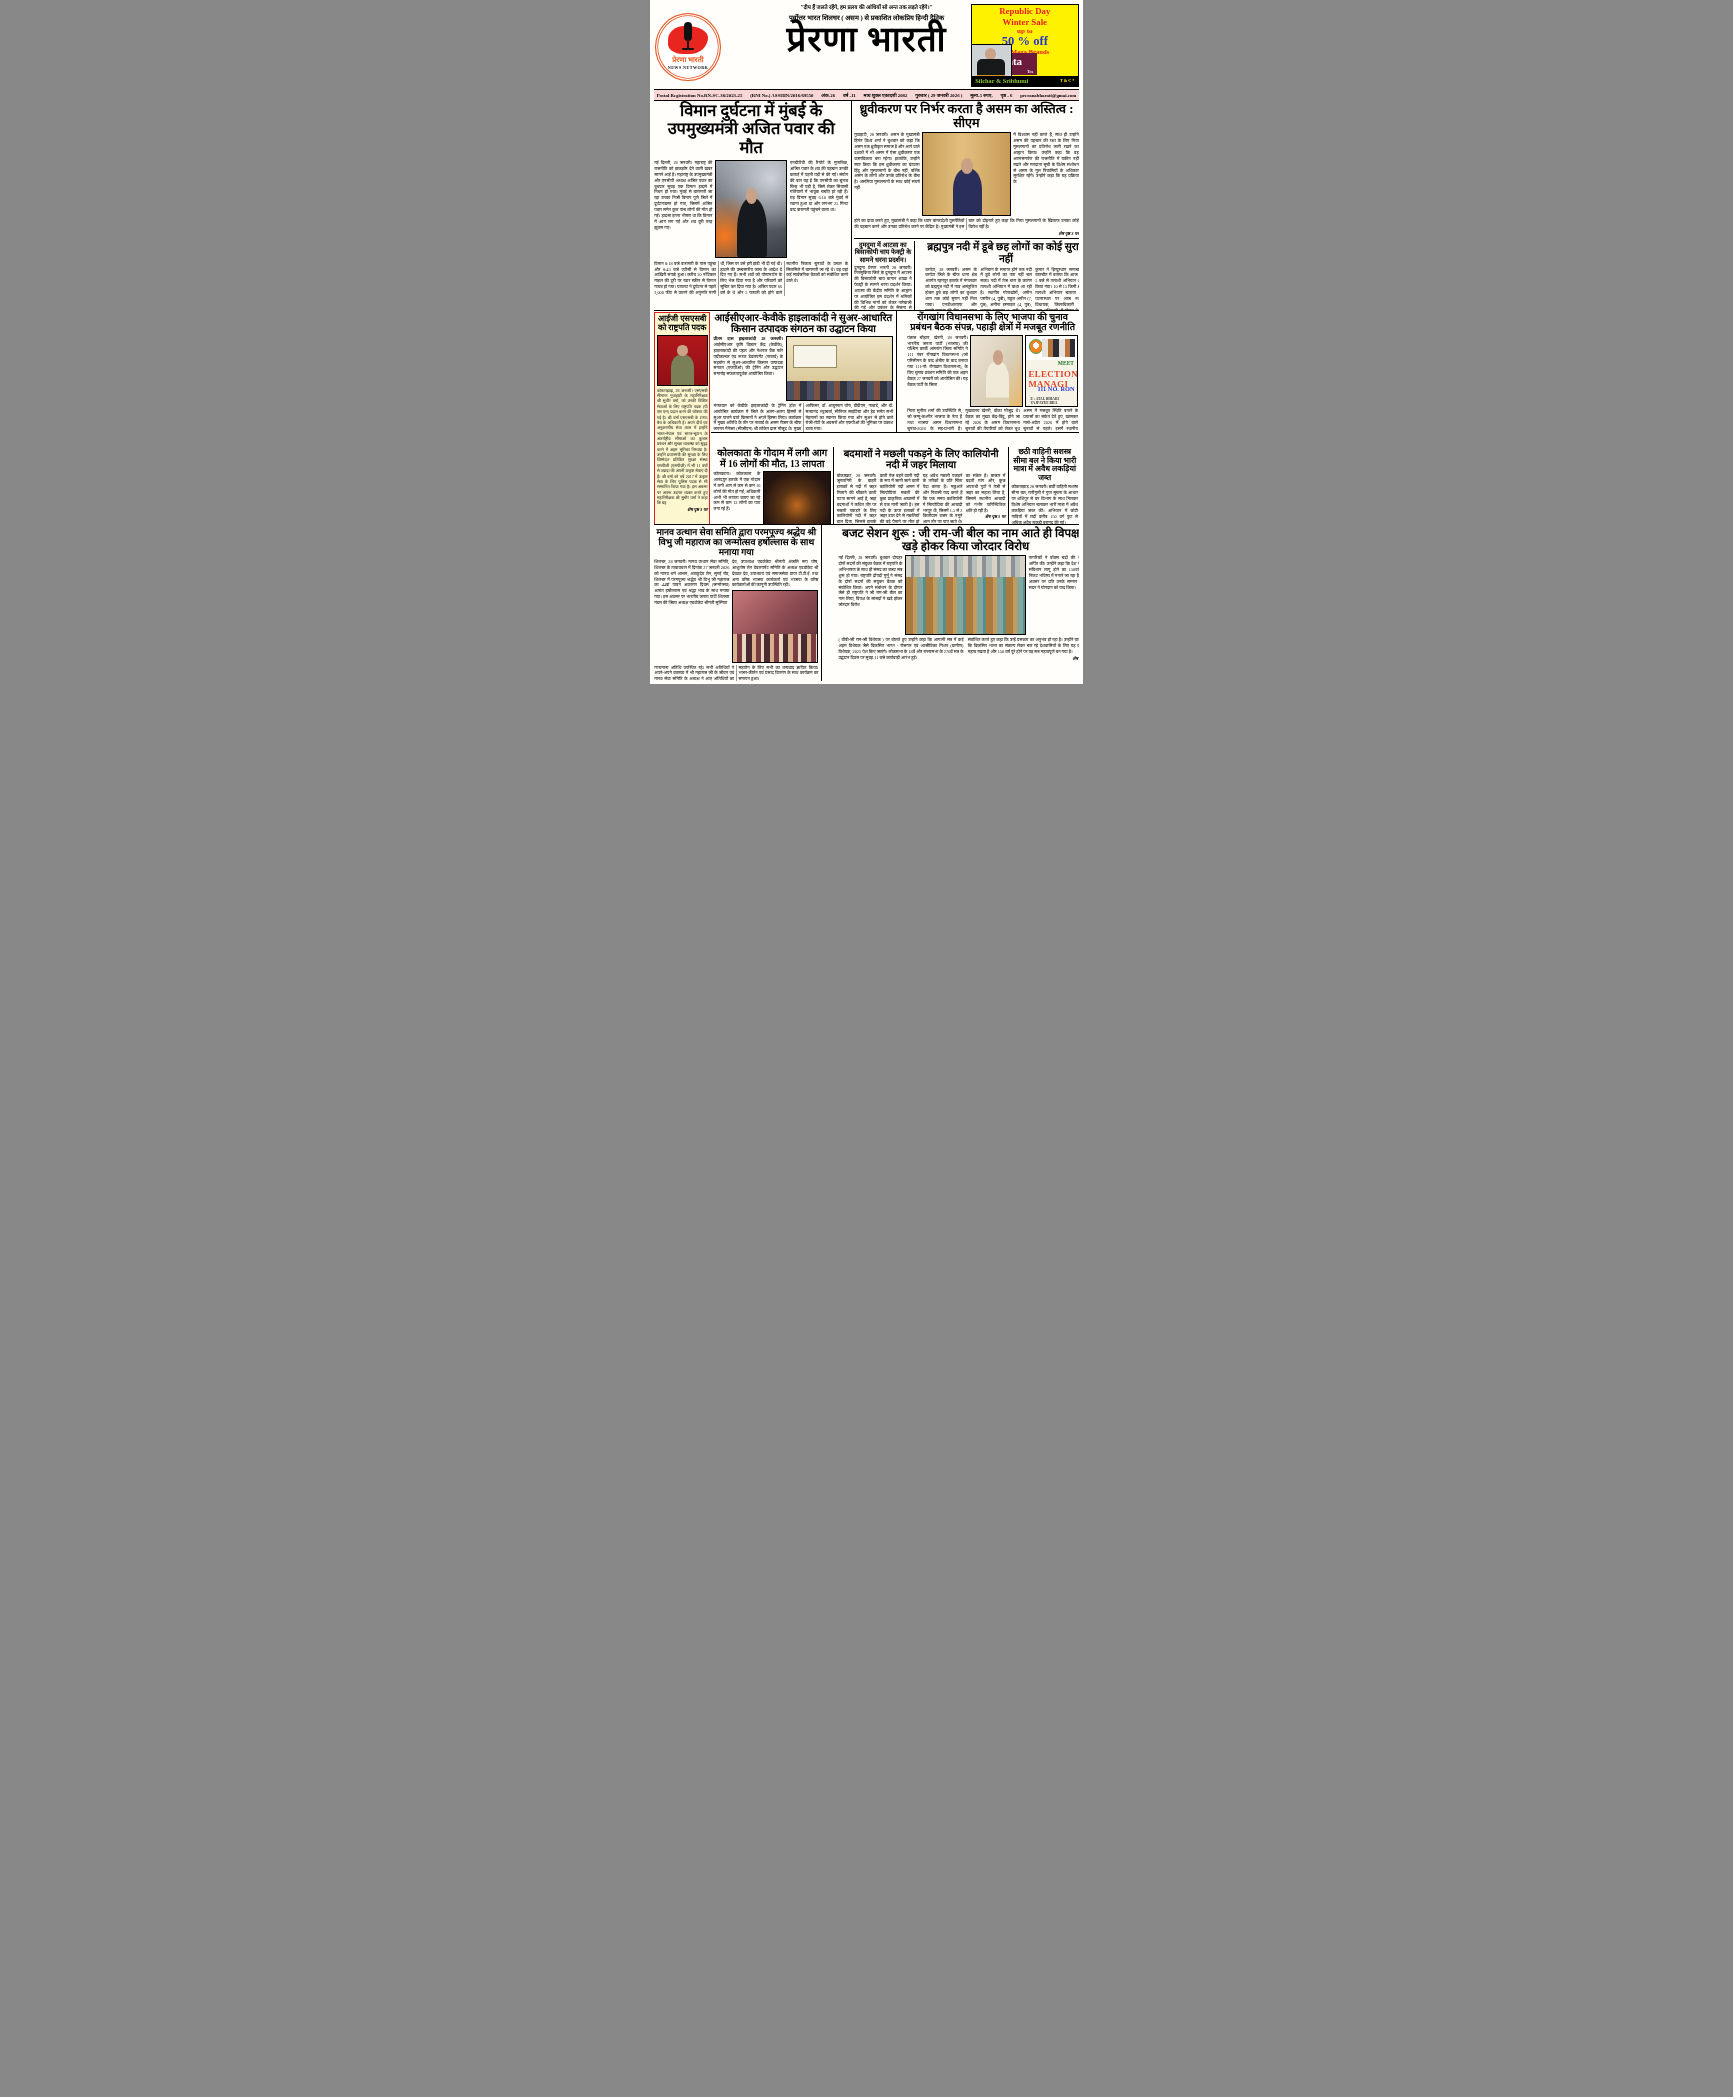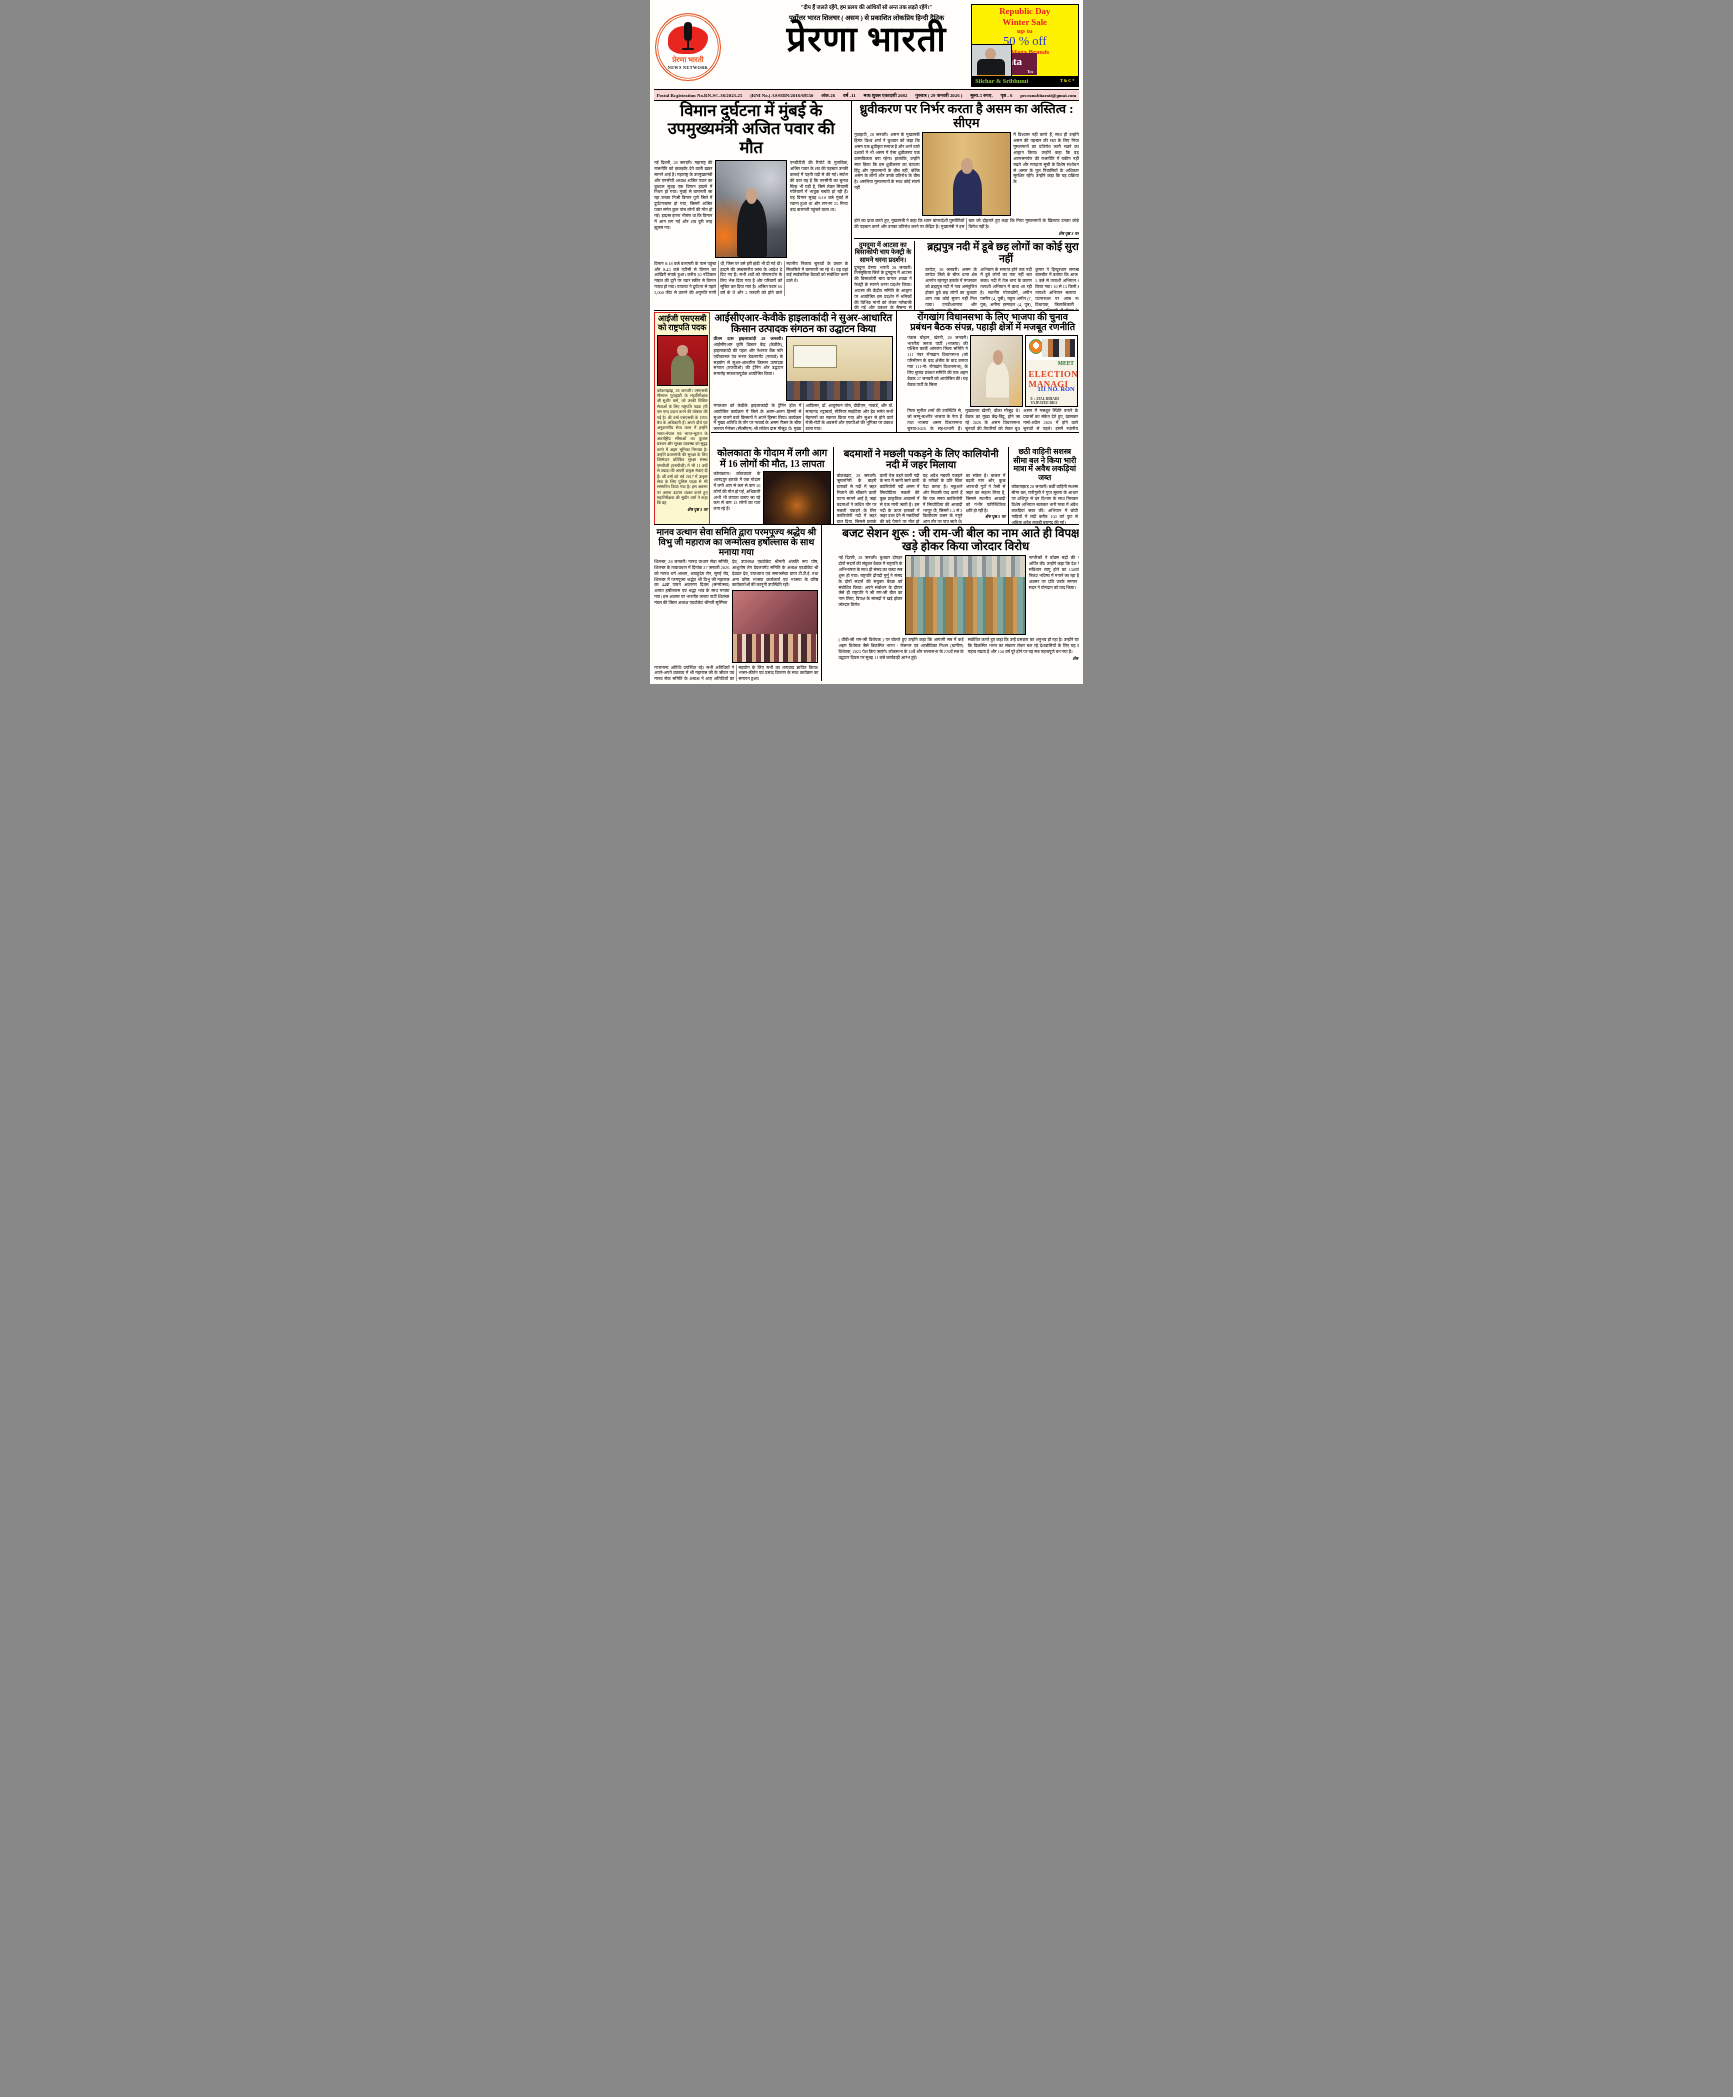--- a/index.html
+++ b/index.html
@@ -16,21 +16,21 @@
         border-radius:45% 60% 50% 40%/55% 45% 65% 40%;}
   .mic{position:absolute;left:28px;top:7.6px;width:8.4px;height:19.3px;background:#111;border-radius:4.2px;}
   .mic:after{content:"";position:absolute;left:2.9px;top:19.3px;width:2.5px;height:9.2px;background:#111;}
   .mic:before{content:"";position:absolute;left:-1.7px;top:26px;width:11.7px;height:2.5px;background:#111;border-radius:1.3px;}
   .logo-name{position:absolute;top:40px;width:100%;color:#f05a1e;font-weight:800;font-size:7.1px;}
   .logo-tag{position:absolute;top:51px;width:100%;color:#111;font-weight:800;font-size:4.2px;letter-spacing:0.4px;}
   
   .ad{position:absolute;right:0;top:2.5px;width:106px;height:81px;background:#fef200;border:1.3px solid #000;overflow:hidden;}
   .ad-l1{color:#ed1c24;font-weight:800;font-size:8.8px;text-align:center;line-height:1.05;padding-top:1.7px;}
   .ad-l3{color:#ed1c24;font-weight:800;font-size:7.1px;text-align:center;}
-  .ad-off{color:#2437d4;font-weight:400;font-size:12.6px;text-align:center;line-height:1;}
+  .ad-off{color:#2437d4;font-weight:700;font-size:12.6px;text-align:center;line-height:1;}
   .ad-mega{color:#ed1c24;font-weight:800;font-size:6.7px;text-align:center;}
   .ad-brand{position:absolute;left:1.7px;bottom:11px;width:63px;height:22px;background:#6d1b3c;color:#fff;
         text-align:center;font-weight:bold;}
   .ad-brand .b1{font-size:11px;font-family:"Liberation Serif",serif;line-height:1.5;}
   .ad-brand .b2{font-size:3.8px;position:absolute;right:3.4px;bottom:0.8px;}
   .ad-man{position:absolute;right:1.3px;bottom:11px;width:39px;height:49px;background:#cfd2d4;overflow:hidden;}
   .ad-man:before{content:"";position:absolute;left:13.4px;top:3.4px;width:11px;height:11.7px;background:#caa287;border-radius:50%;}
   .ad-man:after{content:"";position:absolute;left:5px;top:14.3px;width:28px;height:38px;
         background:linear-gradient(#17181a 0 42%,#d8941e 42% 100%);border-radius:5px 5px 0 0;}
   .ad-strip{position:absolute;left:0;bottom:0;width:100%;height:10px;background:#000;}

